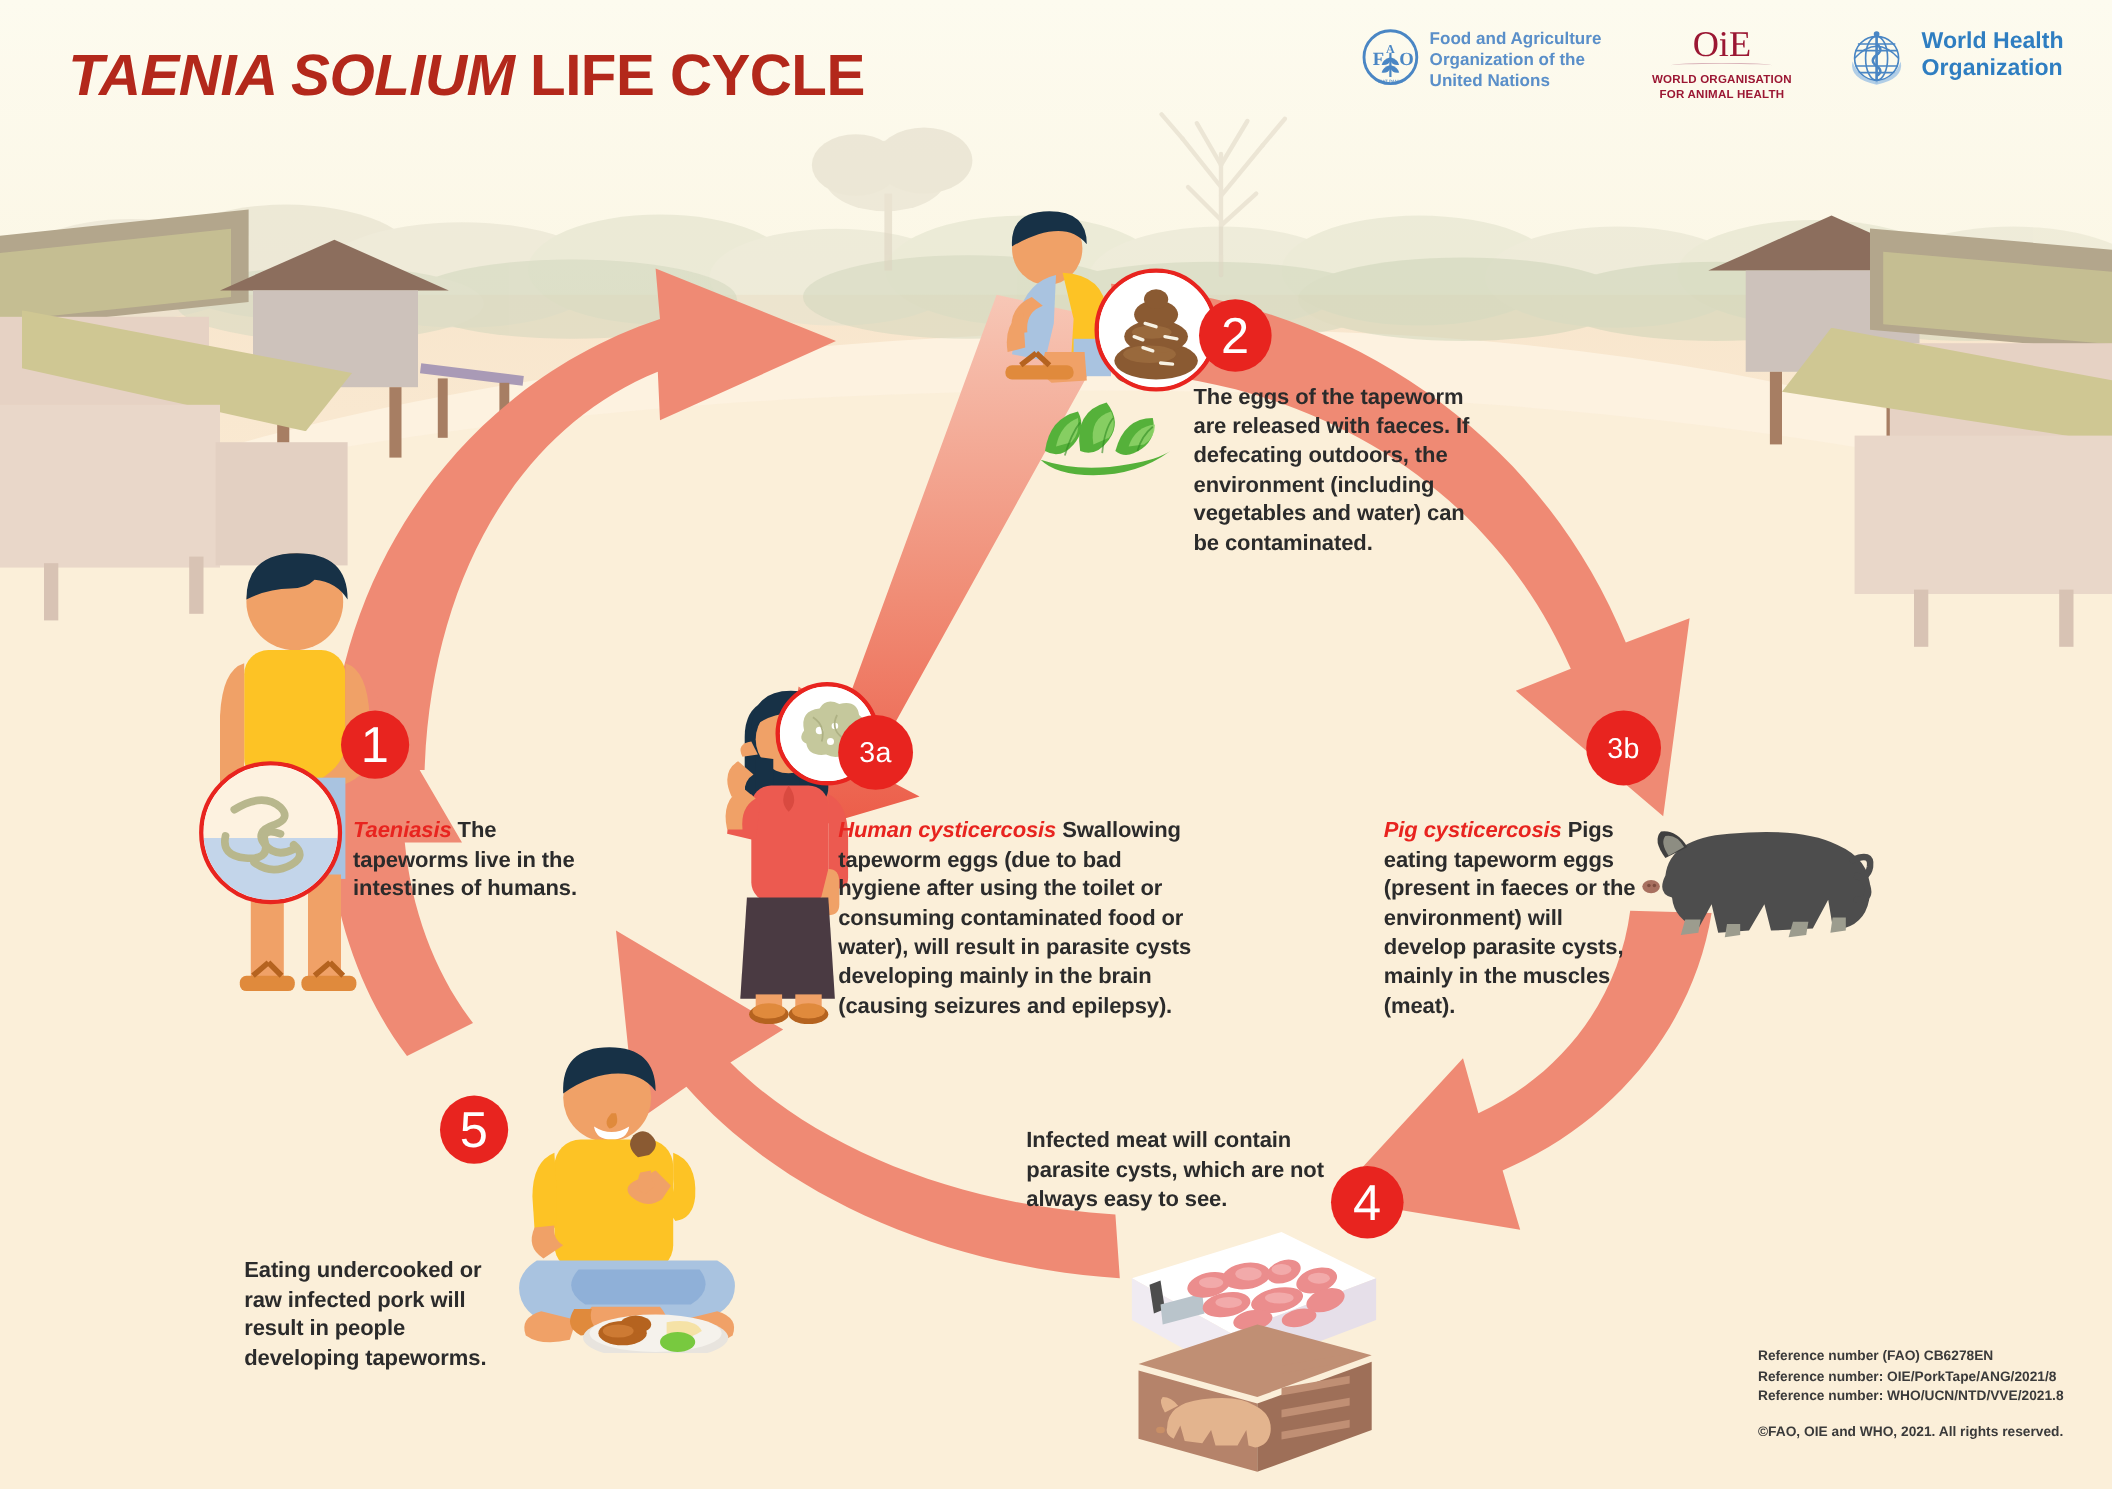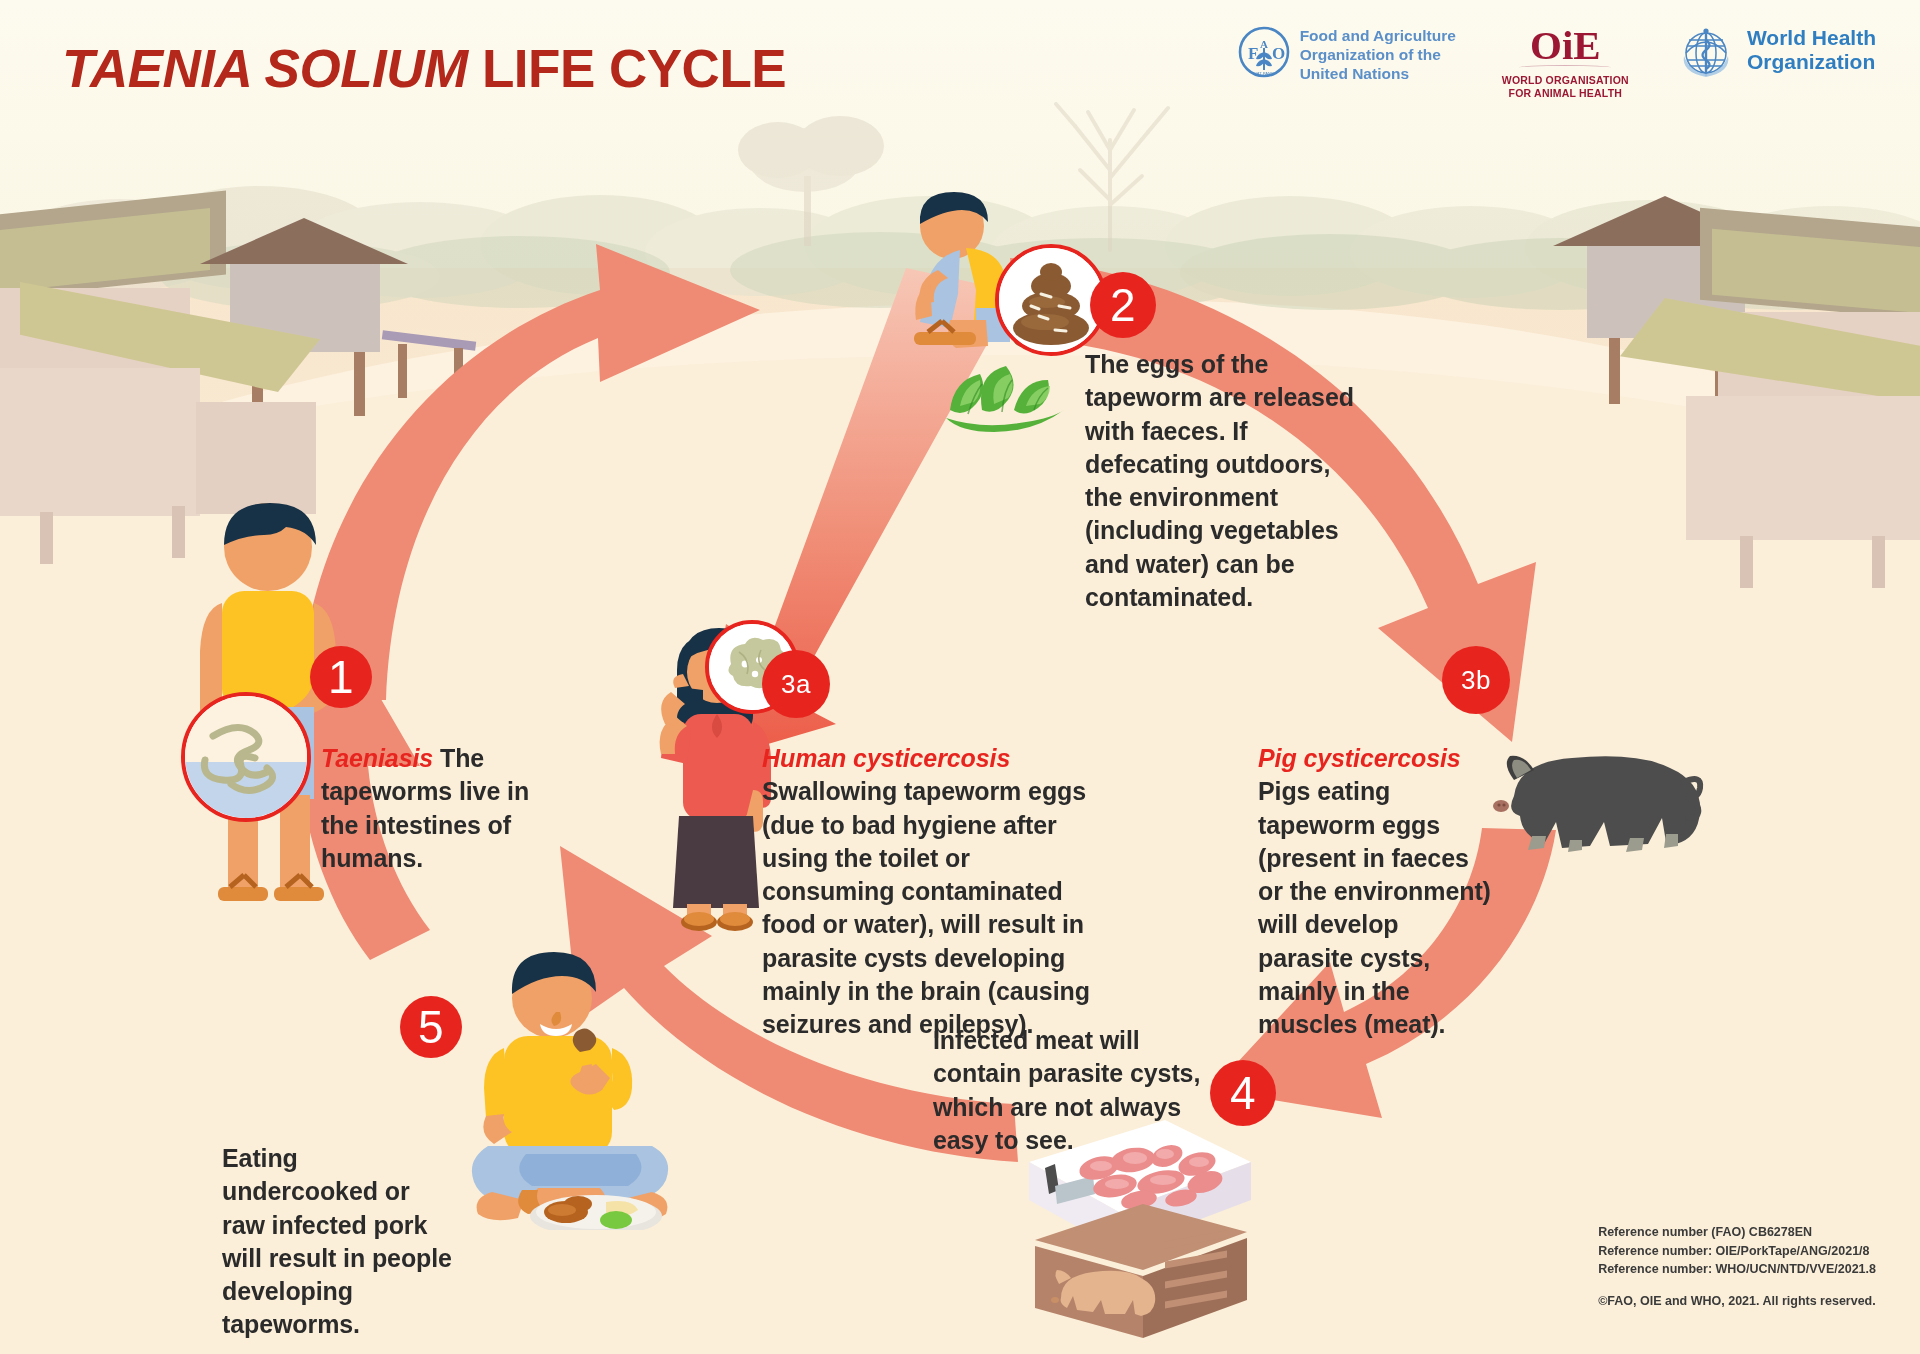--- a/index.html
+++ b/index.html
@@ -35,37 +35,37 @@
   .arrow-svg{position:absolute;left:0;top:0;width:1920px;height:1354px;pointer-events:none;}
 
   
   .badge{position:absolute;border-radius:50%;background:#e8241f;color:#fff;
     display:flex;align-items:center;justify-content:center;
     font-size:46px;font-weight:400;letter-spacing:.5px;
     box-shadow:0 0 0 0 rgba(0,0,0,0);}
   .badge.sm{font-size:26px;}
 
   
-  .txt{position:absolute;color:#2b2b2b;font-size:25px;line-height:1.33;
+  .txt{position:absolute;color:#2b2b2b;font-size:20px;line-height:1.33;
        font-weight:700;letter-spacing:-.1px;}
   .txt .em{color:#e8241f;font-style:italic;font-weight:700;}
 
   
   .title{position:absolute;left:62px;top:38px;font-size:53px;font-weight:800;
      color:#b3281b;letter-spacing:-.5px;white-space:nowrap;}
   .title .ital{font-style:italic;}
   .title .up{font-style:normal;}
 
   .logos{position:absolute;right:44px;top:26px;display:flex;align-items:flex-start;gap:46px;}
   .logo{display:flex;align-items:flex-start;gap:10px;}
   .logo-txt{font-size:15.5px;font-weight:700;line-height:1.24;}
   .fao .logo-txt{color:#5a8fc9;}
   .who .logo-txt{color:#2f7ec1;font-size:21px;line-height:1.12;}
   .oie-wrap{display:flex;flex-direction:column;align-items:center;gap:1px;}
-  .oie-mark{font-size:41px;font-weight:700;color:#9b1733;line-height:.95;
+  .oie-mark{font-size:33px;font-weight:400;color:#9b1733;line-height:.95;
      font-family:"Liberation Serif",serif;}
   .oie-sub{font-size:10.5px;font-weight:700;color:#9b1733;line-height:1.18;text-align:center;letter-spacing:.2px;}
 
   
   .fig{position:absolute;}
   .magnifier{position:absolute;border-radius:50%;background:#fff;
      border:4px solid #e8241f;overflow:hidden;}
 
   
   .refs{position:absolute;right:44px;bottom:44px;text-align:left;

